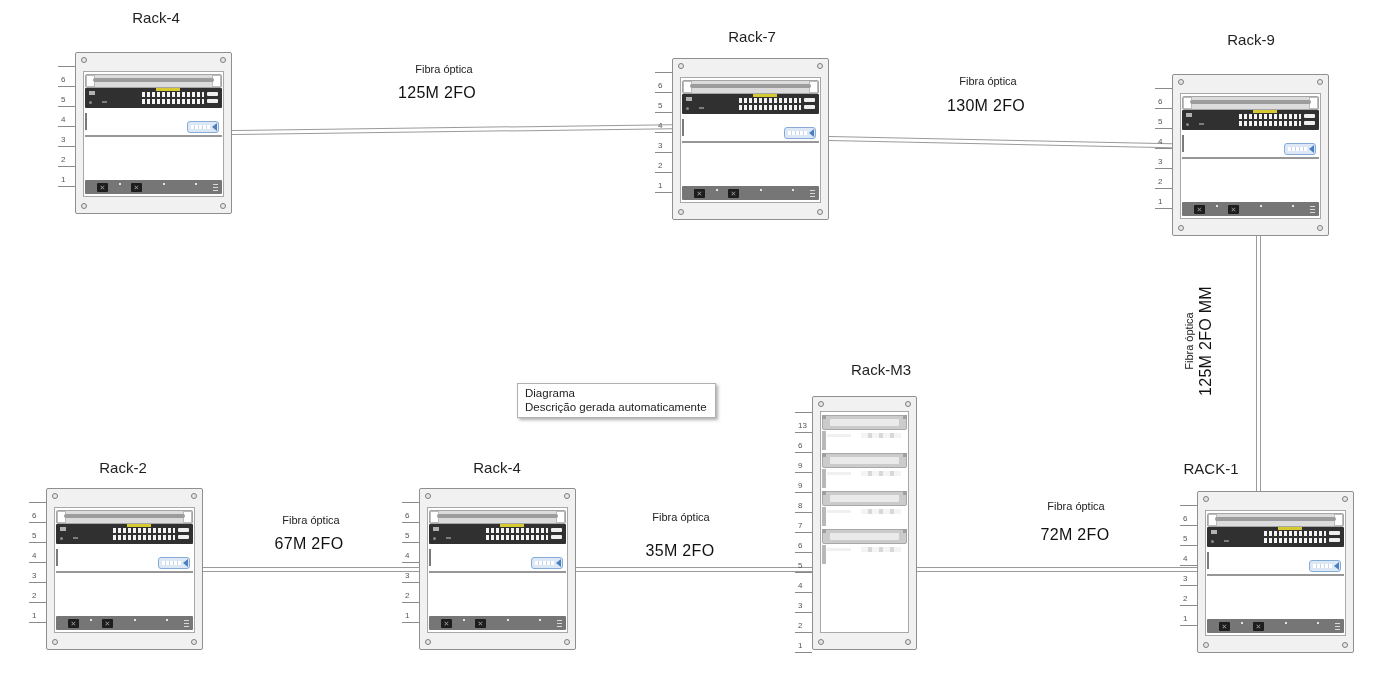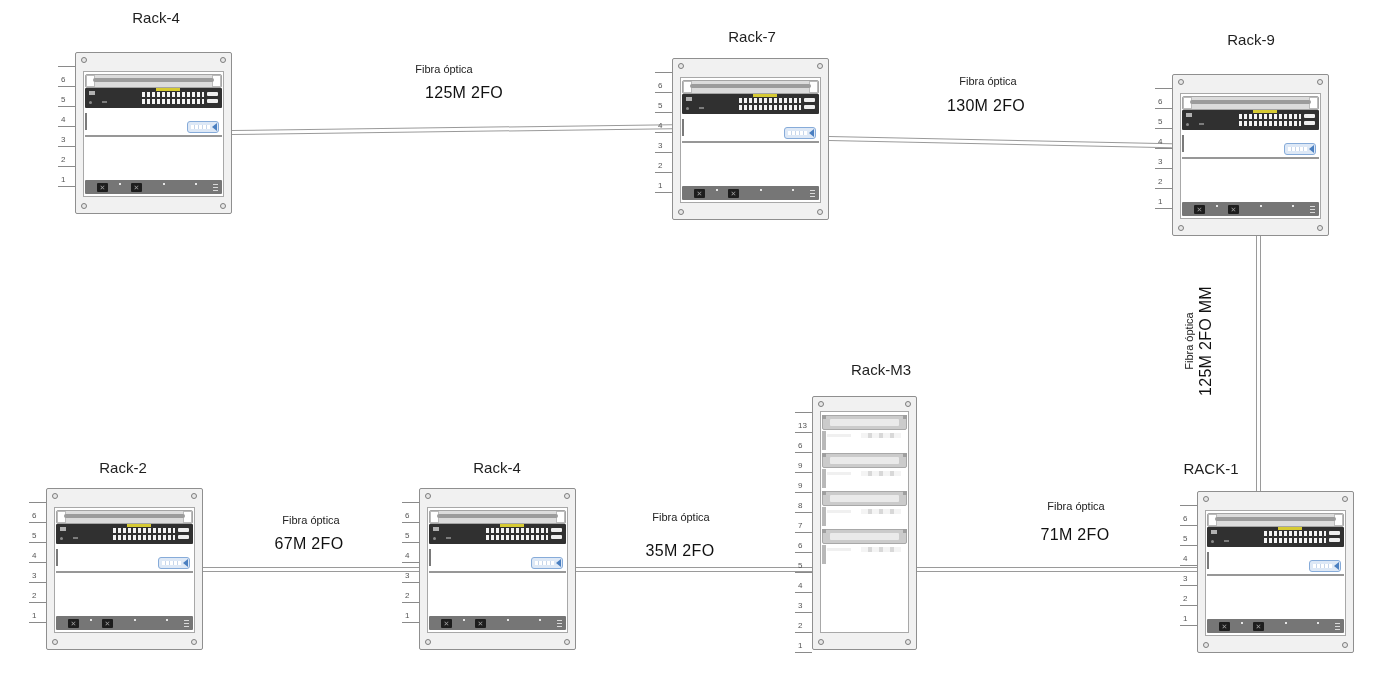--- a/index.html
+++ b/index.html
@@ -85,33 +85,33 @@
   <div class="rack-title" style="left:1211px;top:460px">RACK-1</div>
 
   <div class="dlink" style="left:232px;top:130px;width:440px;transform:rotate(-0.75deg)"></div>
   <div class="dlink" style="left:829px;top:136px;width:343px;transform:rotate(1.2deg)"></div>
   <div class="dlinkv" style="left:1256px;top:236px;height:255px"></div>
   <div class="dlink" style="left:203px;top:567px;width:216px"></div>
   <div class="dlink" style="left:576px;top:567px;width:236px"></div>
   <div class="dlink" style="left:917px;top:567px;width:280px"></div>
 
   <div class="lnk-type" style="left:444px;top:63px">Fibra óptica</div>
-  <div class="lnk-spec" style="left:464px;top:84px">125M 2FO</div>
+  <div class="lnk-spec" style="left:437px;top:84px">125M 2FO</div>
   <div class="lnk-type" style="left:988px;top:75px">Fibra óptica</div>
   <div class="lnk-spec" style="left:986px;top:97px">130M 2FO</div>
   <div class="vlabel" style="left:1198px;top:341px">
     <span class="vs">Fibra óptica</span>
     <span class="vb">125M 2FO MM</span>
   </div>
   <div class="lnk-type" style="left:311px;top:514px">Fibra óptica</div>
   <div class="lnk-spec" style="left:309px;top:535px">67M 2FO</div>
   <div class="lnk-type" style="left:681px;top:511px">Fibra óptica</div>
   <div class="lnk-spec" style="left:680px;top:542px">35M 2FO</div>
   <div class="lnk-type" style="left:1076px;top:500px">Fibra óptica</div>
-  <div class="lnk-spec" style="left:1075px;top:526px">71M 2FO</div>
+  <div class="lnk-spec" style="left:1075px;top:526px">72M 2FO</div>
 
   <div class="ruler" style="left:58px;top:66px">
     <div class="ru">
         <span>6</span>
       </div>
     <div class="ru">
         <span>5</span>
       </div>
     <div class="ru">
         <span>4</span>
@@ -535,14 +535,18 @@
         <i class="outlet o1">✕</i>
           <i class="outlet o2">✕</i>
         <i class="pd d1"></i>
           <i class="pd d2"></i>
           <i class="pd d3"></i>
         <i class="grill"></i>
       </div>
     </div>
   </div>
 
+  <div class="tooltip" style="left: 517px; top: 383px;">
+    <div>Diagrama</div>
+    <div>Descrição gerada automaticamente</div>
+  </div>
 
 </div>
 
 </body></html>

